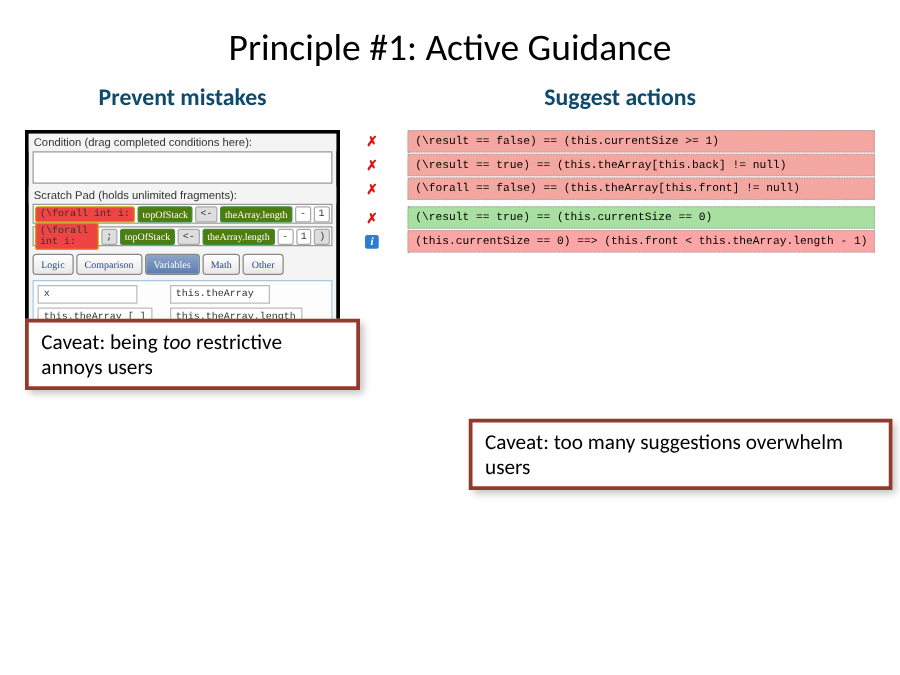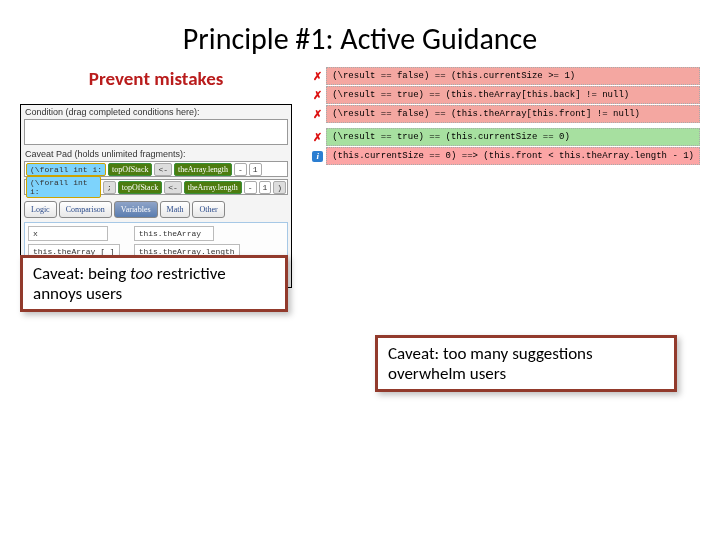--- a/index.html
+++ b/index.html
@@ -24,25 +24,25 @@
     gap: 20px;
   }
   .col {
     flex: 1;
     position: relative;
   }
   .subhead {
     font-size: 19px;
     font-weight: 700;
     text-align: center;
-    color: #b91c1c;
+    color: #0c4a6e;
     margin-bottom: 14px;
   }
   .left-panel {
-    border: 1px solid #000000;
+    border: 3px solid #000000;
     background: #f4f4f4;
     font-size: 9px;
     font-family: Arial, sans-serif;
     color: #333;
     position: relative;
   }
   .lp-label {
     font-size: 9px;
     padding: 2px 4px;
     background: #f4f4f4;
@@ -66,21 +66,21 @@
     font-family: "Courier New", monospace;
     font-size: 8px;
   }
   .chip {
     display: inline-block;
     padding: 1px 3px;
     border-radius: 2px;
     margin: 0 1px;
     font-size: 8px;
   }
-  .chip-yellow { background: #7dd3fc; border: 1px solid #cca300; }
+  .chip-yellow { background: #ef4444; border: 1px solid #cca300; }
   .chip-green { background: #4d7c0f; border: 1px solid #3a8f3a; color: #fff; font-family: Liberation Serif, serif; }
   .chip-grey { background: #ddd; border: 1px solid #aaa; }
   .chip-white { background: #fff; border: 1px solid #aaa; }
   .tabs {
     display: flex;
     gap: 2px;
     margin: 6px 3px 0 3px;
     font-family: Liberation Serif, serif;
   }
   .tab {
@@ -147,20 +147,21 @@
     font-style: italic;
   }
   .code-box {
     flex: 1;
     font-family: "Courier New", monospace;
     font-size: 9px;
     padding: 3px 5px;
     border: 1px dotted #aaa;
     white-space: nowrap;
     overflow: hidden;
+    margin-left: 20px;
   }
   .code-red { background: #f4a7a1; }
   .code-green { background: #a7e0a0; }
   .code-grey { background: #fca5a5; }
   .caveat-box {
     position: absolute;
     background: #fff;
     border: 3px solid #923a2c;
     box-shadow: 3px 3px 6px rgba(0,0,0,0.25);
     padding: 6px 10px;
@@ -170,37 +171,37 @@
     z-index: 20;
   }
   .caveat-left {
     left: 20px;
     top: 255px;
     width: 268px;
   }
   .caveat-right {
     left: 375px;
     top: 335px;
-    width: 302px;
+    width: 339px;
   }
   em { font-style: italic; }
 </style>
 </head>
 <body>
 
 <div class="title">Principle #1: Active Guidance</div>
 
 <div class="columns">
 
   <div class="col">
     <div class="subhead">Prevent mistakes</div>
     <div class="left-panel">
       <div class="lp-label">Condition (drag completed conditions here):</div>
       <div class="lp-box"></div>
-      <div class="lp-label">Caveat Pad (holds unlimited fragments):</div>
+      <div class="lp-label">Scratch Pad (holds unlimited fragments):</div>
       <div class="lp-scratch">
         <div class="scratch-row">
           <span class="chip chip-yellow">(\forall int i:</span>
           <span class="chip chip-green">topOfStack</span>
           <span class="chip chip-grey">&lt;-</span>
           <span class="chip chip-green">theArray.length</span>
           <span class="chip chip-white">-</span>
           <span class="chip chip-white">1</span>
         </div>
         <div class="scratch-row">
@@ -231,32 +232,33 @@
           <div>
             <div class="var-item">this.theArray</div><br>
             <div class="var-item">this.theArray.length</div>
           </div>
         </div>
       </div>
     </div>
   </div>
 
   <div class="col">
+    <div class="subhead">Suggest actions</div>
     <div class="right-panel">
       <div class="sugg-row">
         <div class="icon-x">✗</div>
         <div class="code-box code-red">(\result == false) == (this.currentSize &gt;= 1)</div>
       </div>
       <div class="sugg-row">
         <div class="icon-x">✗</div>
         <div class="code-box code-red">(\result == true) == (this.theArray[this.back] != null)</div>
       </div>
       <div class="sugg-row">
         <div class="icon-x">✗</div>
-        <div class="code-box code-red">(\result == false) == (this.theArray[this.front] != null)</div>
+        <div class="code-box code-red">(\forall == false) == (this.theArray[this.front] != null)</div>
       </div>
       <div style="height:4px"></div>
       <div class="sugg-row">
         <div class="icon-x">✗</div>
         <div class="code-box code-green">(\result == true) == (this.currentSize == 0)</div>
       </div>
       <div class="sugg-row">
         <div class="icon-info">i</div>
         <div class="code-box code-grey">(this.currentSize == 0) ==&gt; (this.front &lt; this.theArray.length - 1)</div>
       </div>

